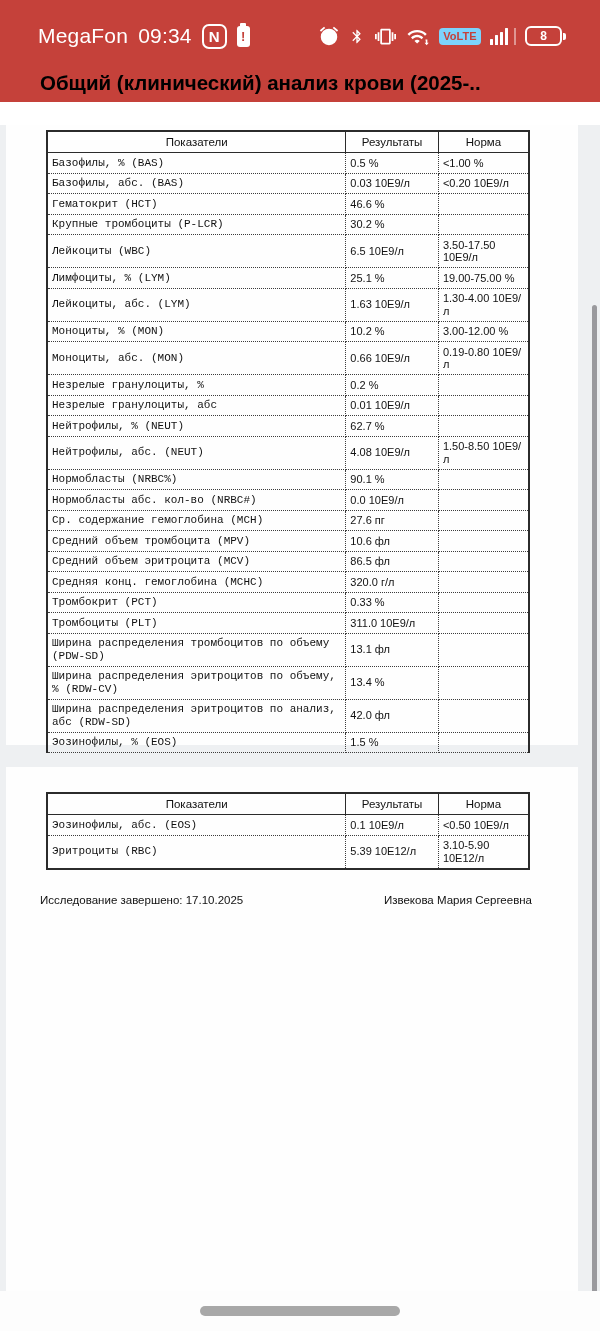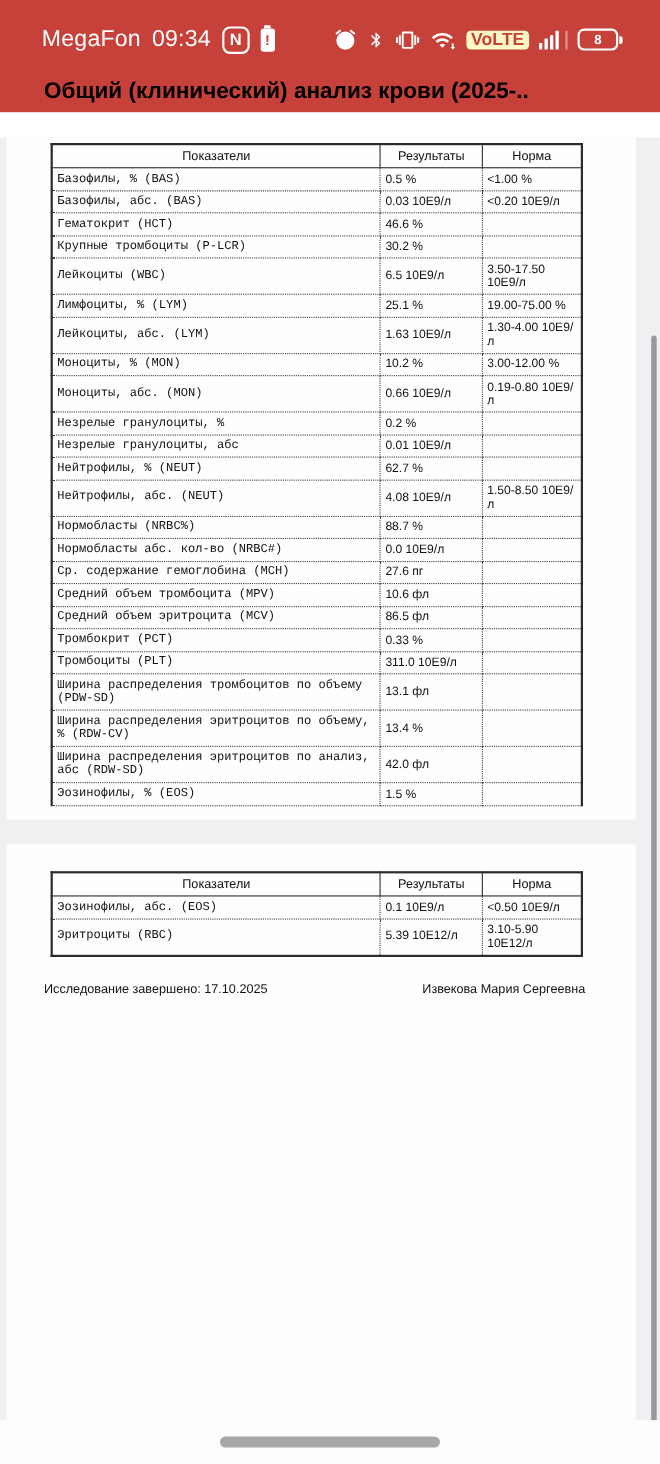--- a/index.html
+++ b/index.html
@@ -34,21 +34,21 @@
   .batt-alert {
     position:relative; width:13px; height:21px; background:#fff; border-radius:3px;
     display:flex; align-items:center; justify-content:center;
     font-size:13px; font-weight:bold; color:#c5413a;
   }
   .batt-alert::before {
     content:""; position:absolute; top:-3px; left:3.5px; width:6px; height:3px;
     background:#fff; border-radius:1px 1px 0 0;
   }
   .volte-badge {
-    background:#fef9c3; color:#c5413a; font-size:16px; font-weight:bold;
+    background:#7dd3fc; color:#c5413a; font-size:11px; font-weight:bold;
     padding:2px 4px; border-radius:4px; line-height:13px;
   }
   .signal { display:flex; align-items:flex-end; gap:1.5px; height:17px; }
   .signal .bar { width:3.5px; background:#fff; border-radius:0.5px; }
   .signal .b1{height:6px;} .signal .b2{height:9.5px;} .signal .b3{height:13px;} .signal .b4{height:17px;}
   .signal .sim2 { width:2.5px; height:17px; background:rgba(255,255,255,0.45); margin-left:4px; }
   .battery-h {
     position:relative; width:37px; height:20px; border:2px solid #fff; border-radius:6px;
     display:flex; align-items:center; justify-content:center;
     font-size:12px; font-weight:bold; color:#fff;
@@ -247,41 +247,46 @@
             <td class="c1">62.7 %</td>
             <td class="c2"></td>
           </tr>
           <tr>
             <td class="c0">Нейтрофилы, абс. (NEUT)</td>
             <td class="c1">4.08 10E9/л</td>
             <td class="c2">1.50-8.50 10E9/л</td>
           </tr>
           <tr>
             <td class="c0">Нормобласты (NRBC%)</td>
-            <td class="c1">88.7 %</td>
+            <td class="c1">90.1 %</td>
             <td class="c2"></td>
           </tr>
           <tr>
             <td class="c0">Нормобласты абс. кол-во (NRBC#)</td>
             <td class="c1">0.0 10E9/л</td>
             <td class="c2"></td>
           </tr>
           <tr>
             <td class="c0">Ср. содержание гемоглобина (MCH)</td>
             <td class="c1">27.6 пг</td>
             <td class="c2"></td>
           </tr>
           <tr>
             <td class="c0">Средний объем тромбоцита (MPV)</td>
             <td class="c1">10.6 фл</td>
             <td class="c2"></td>
           </tr>
           <tr>
             <td class="c0">Средний объем эритроцита (MCV)</td>
             <td class="c1">86.5 фл</td>
+            <td class="c2"></td>
+          </tr>
+          <tr>
+            <td class="c0">Средняя конц. гемоглобина (MCHC)</td>
+            <td class="c1">320.0 г/л</td>
             <td class="c2"></td>
           </tr>
           <tr>
             <td class="c0">Тромбокрит (PCT)</td>
             <td class="c1">0.33 %</td>
             <td class="c2"></td>
           </tr>
           <tr>
             <td class="c0">Тромбоциты (PLT)</td>
             <td class="c1">311.0 10E9/л</td>

